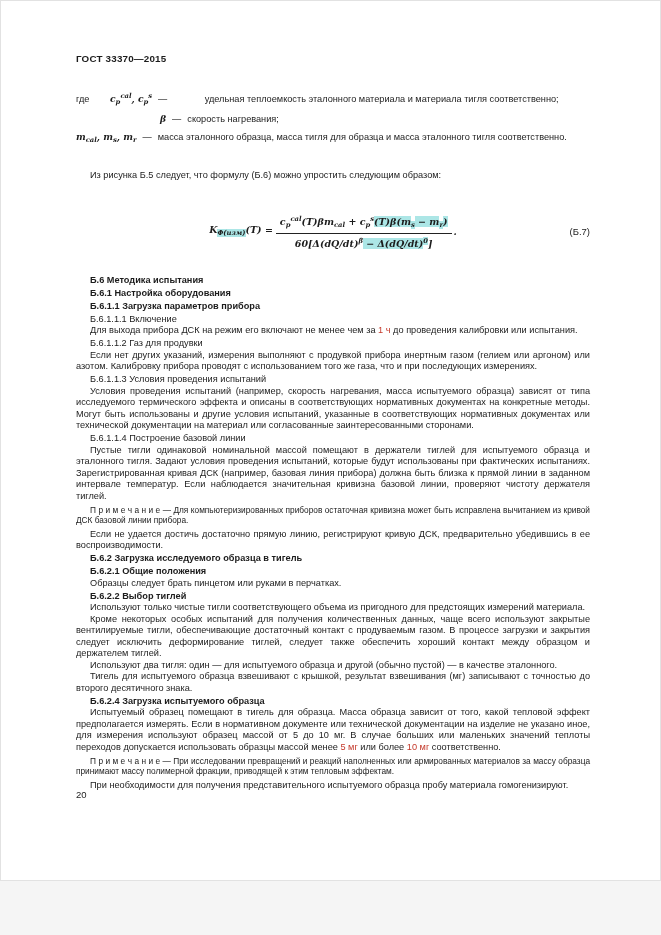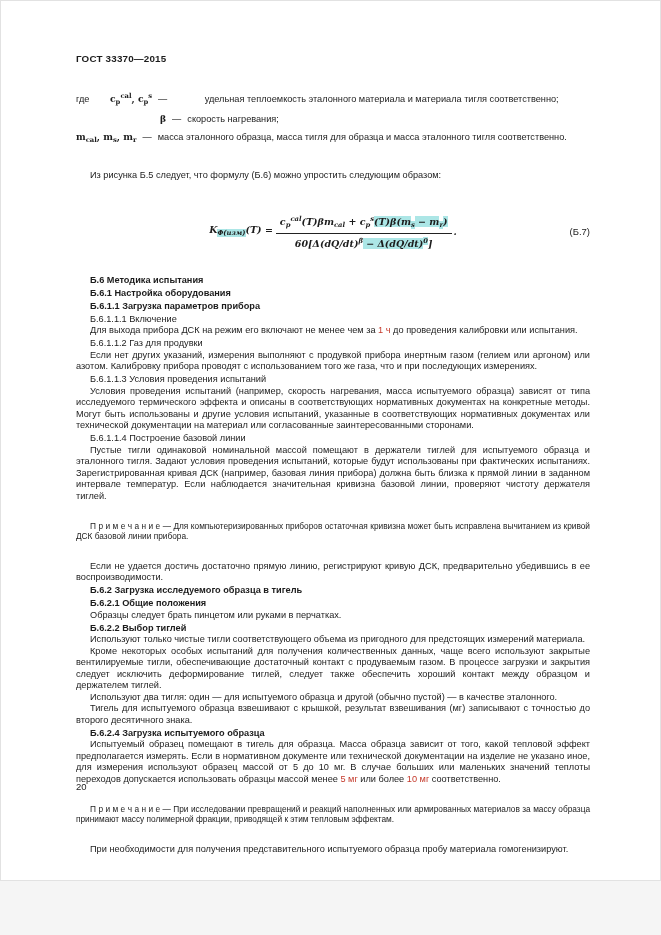--- a/index.html
+++ b/index.html
@@ -17,21 +17,21 @@
     color: #1c1c1c;
     overflow: hidden;
   }
   .doc-header { font-weight: 700; font-size: 9.8px; margin-bottom: 26px; letter-spacing: .2px; }
 
   
   .def-row { display: flex; align-items: baseline; margin-bottom: 5px; }
   .sp-lead { width: 34px; flex: none; }
   .sp-beta { width: 50px; flex: none; }
   .dash { margin: 0 6px; flex: none; }
-  .sym { font-family: "DejaVu Serif", serif; font-weight: 700; flex: none; }
+  .sym { font-family: "DejaVu Serif", serif; font-style: italic; font-weight: 700; flex: none; }
   .desc { }
   .desc.r1 { flex: 1; text-align: center; }
 
   .intro { margin: 24px 0 16px; text-indent: 14px; text-align: justify; }
 
   
   .formula-wrap {
     position: relative; margin-top: 32px;
     display: flex; justify-content: center; align-items: center;
     font-family: "DejaVu Serif", serif; font-style: italic; font-weight: 600;
@@ -49,23 +49,23 @@
   .sub { vertical-align: -2px; font-size: 6.8px; }
   .sup { vertical-align: 4px; font-size: 6.8px; }
   .hl  { background: rgba(72, 200, 200, 0.45); }
   .red { color: #c4382a; }
 
   
   .body-blocks { margin-top: 26px; }
   .block { text-indent: 14px; text-align: justify; }
   .block.h1 { font-weight: 700; margin-top: 1.5px; }
   .block.h2 { margin-top: 1.5px; }
-  .block.note { font-size: 8.3px; line-height: 10.3px; margin: 19px 0; }
+  .block.note { font-size: 8.3px; line-height: 10.3px; margin: 3px 0; }
 
-  .page-number { position: absolute; left: 75px; bottom: 88px; font-size: 9.5px; }
+  .page-number { position: absolute; left: 75px; bottom: 80px; font-size: 9.5px; }
 </style>
 </head>
 <body>
 
 <div class="page">
 
   <div class="doc-header">ГОСТ 33370—2015</div>
 
   <div class="definitions">
     <div class="def-row">

